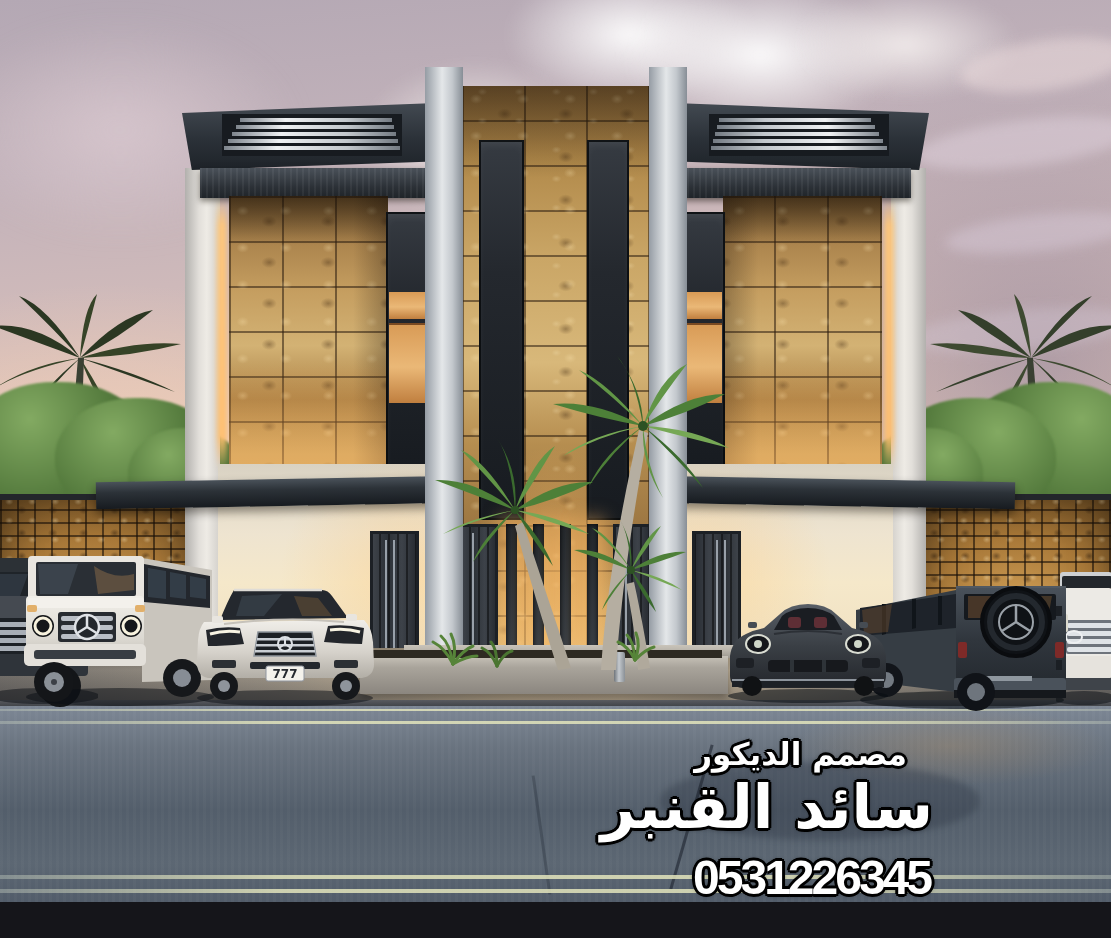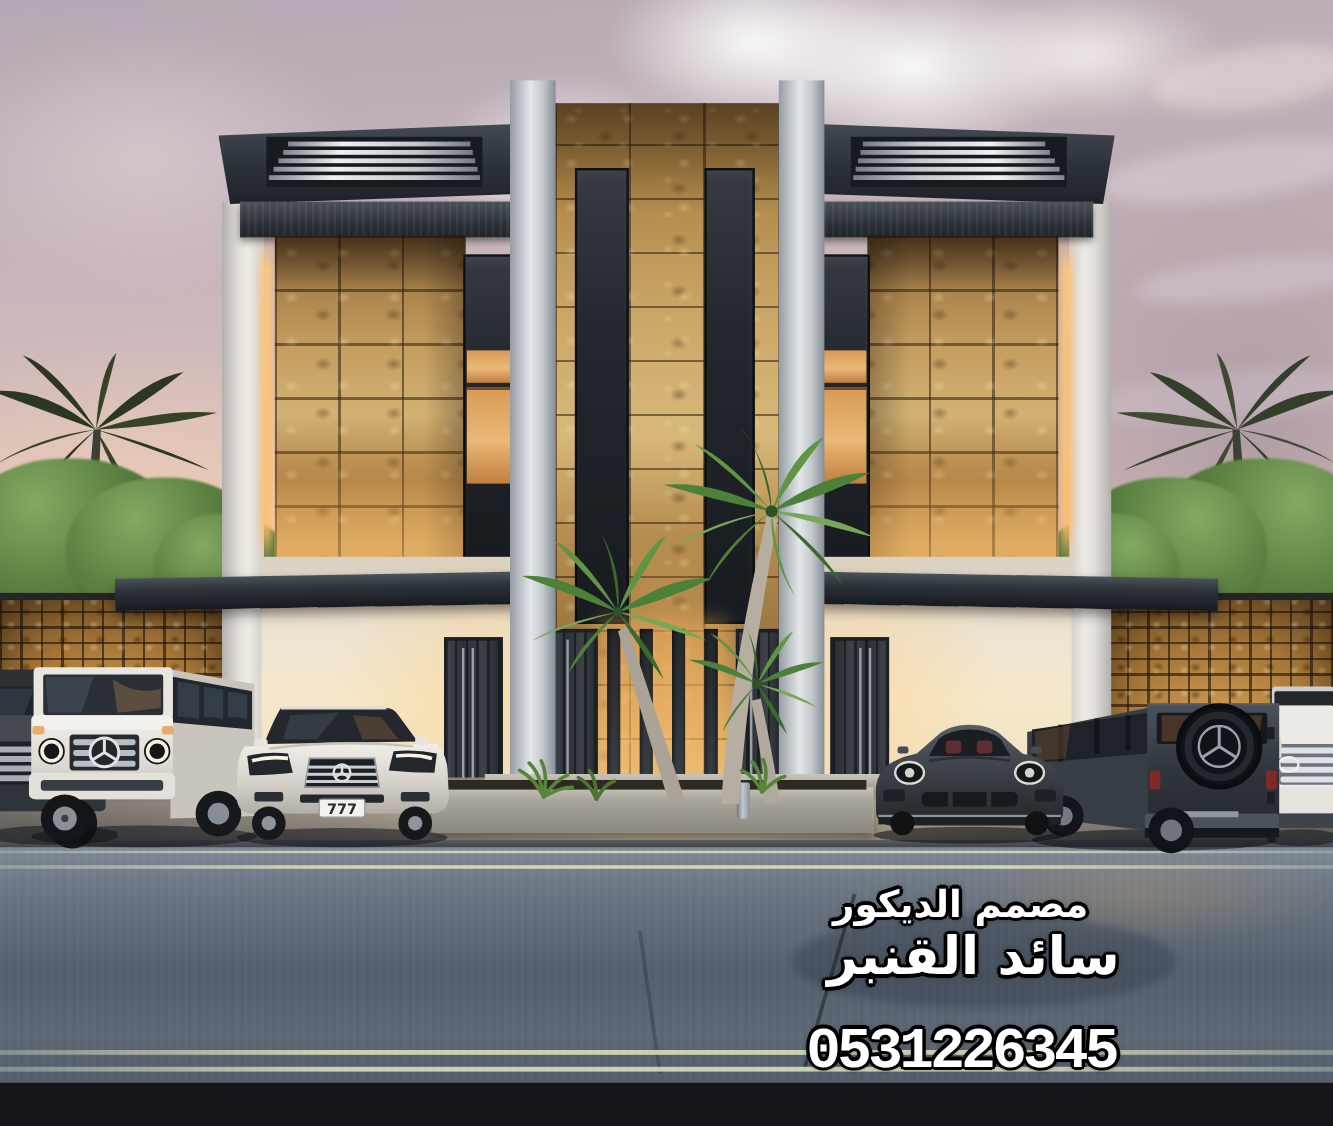--- a/index.html
+++ b/index.html
@@ -478,17 +478,17 @@
     <rect x="8" y="85" width="152" height="2" fill="#8d949c"></rect>
     <rect x="8" y="87" width="152" height="6" fill="#1d2126"></rect>
     <circle cx="28" cy="92" r="10" fill="#101214"></circle>
       <circle cx="140" cy="92" r="10" fill="#101214"></circle>
     <rect x="24" y="28" width="9" height="6" rx="2" fill="#464c53"></rect>
       <rect x="135" y="28" width="9" height="6" rx="2" fill="#464c53"></rect>
   </svg>
 
   <div class="abs" style="left:600px;top:728px;width:511px;height:190px;">
     <div class="abs wm" style="right:204px;top:8px;font-size:31px;">مصمم الديكور</div>
-    <div class="abs wm" style="right:178px;top:44px;font-size:44px;">سائد القنبر</div>
-    <div class="abs wm" style="right:181px;top:122px;font-size:48px;letter-spacing:-3px;font-family:Liberation Mono, monospace;">0531226345</div>
+    <div class="abs wm" style="right:178px;top:44px;font-size:60px;">سائد القنبر</div>
+    <div class="abs wm" style="right:181px;top:122px;font-size:48px;letter-spacing:-3px;font-family:Liberation Sans, sans-serif;">0531226345</div>
   </div>
 
 </div>
 
 </body></html>

